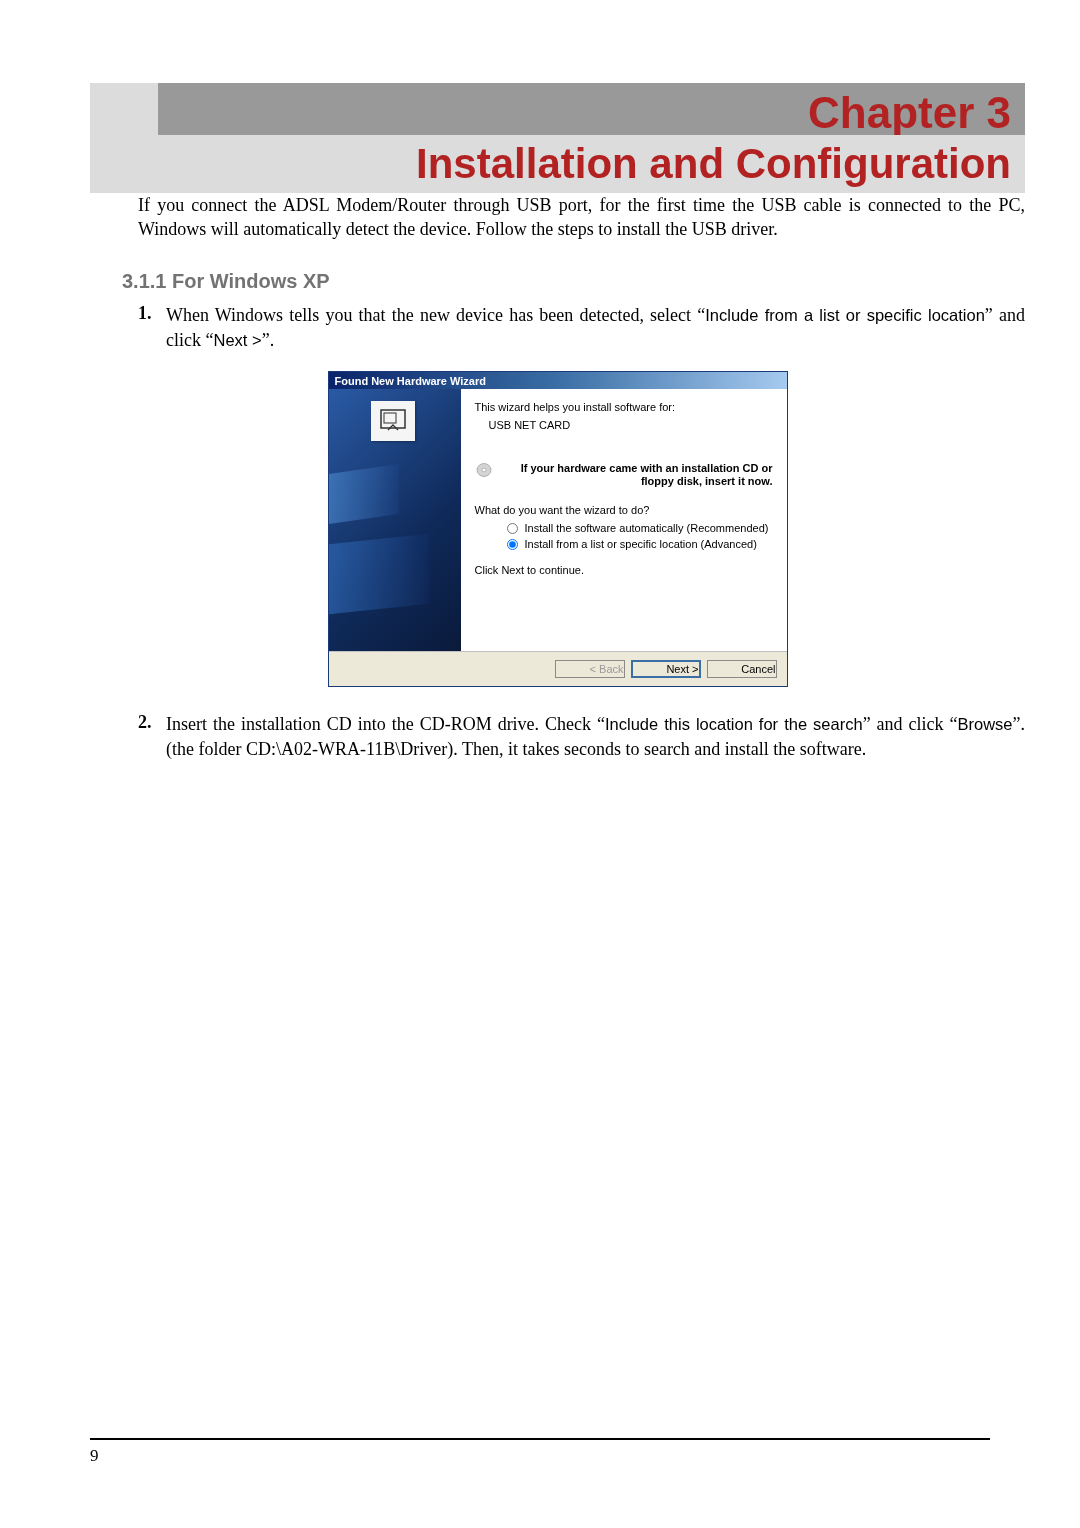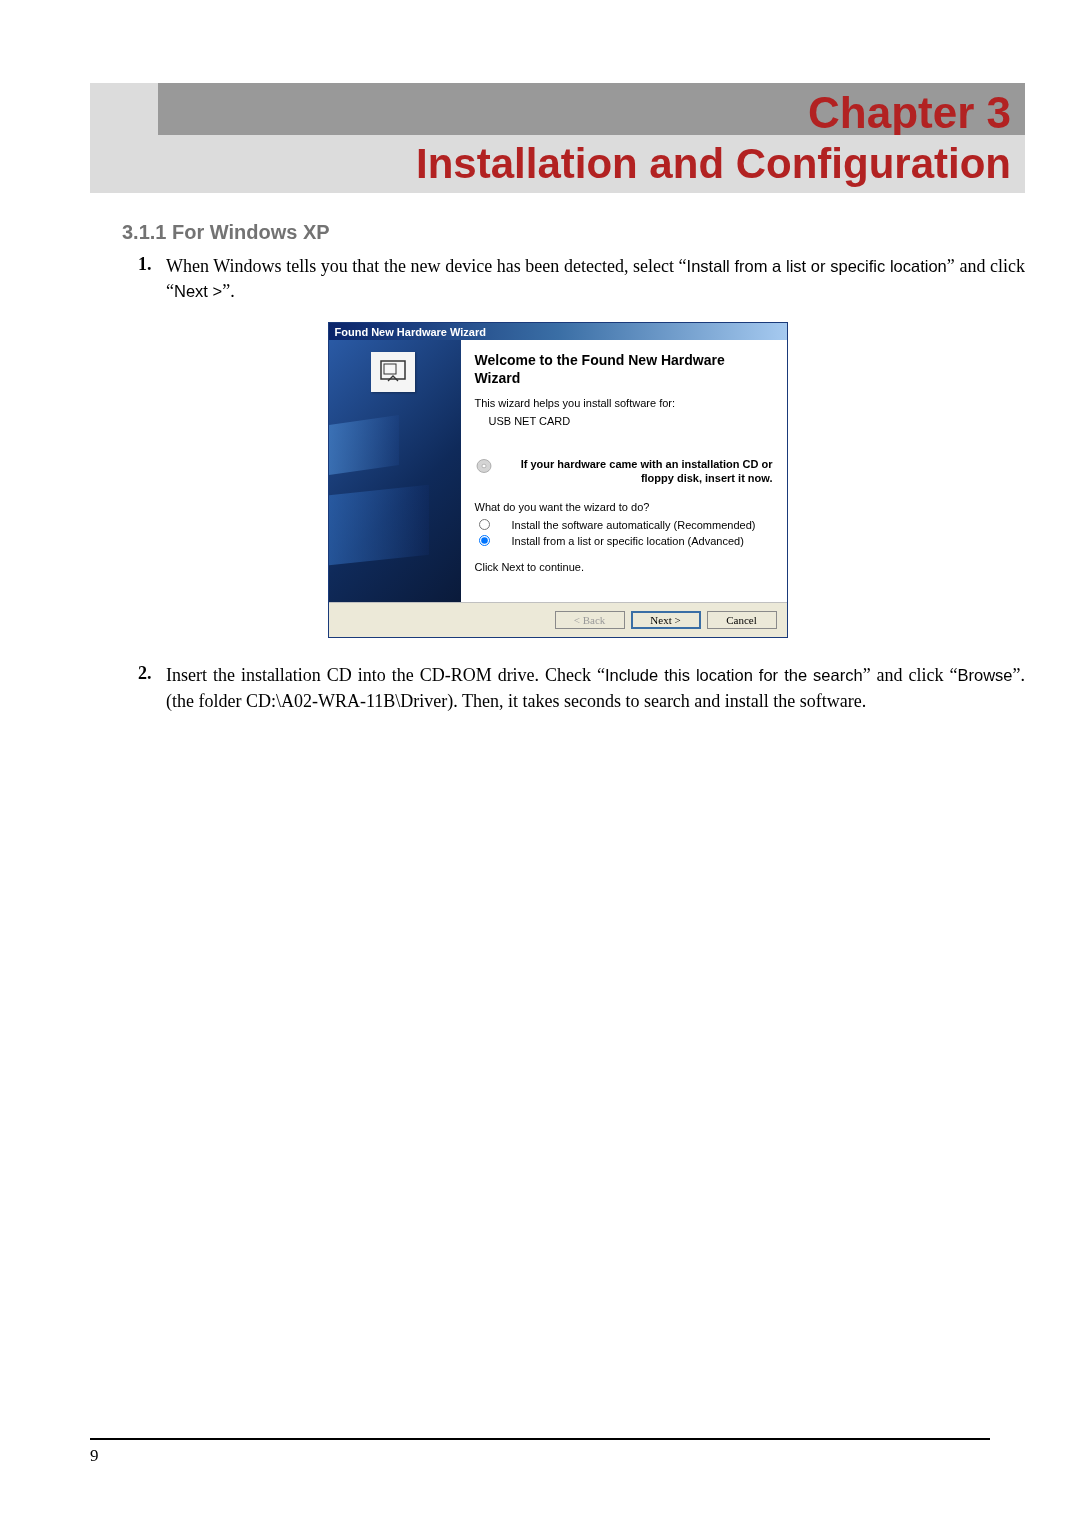--- a/index.html
+++ b/index.html
@@ -214,49 +214,49 @@
     }
     .wizard-note-text {
       font-weight: bold;
       font-size: 11px;
       line-height: 1.2;
       text-align: right;
     }
     .wizard-radio-row {
       display: flex;
       align-items: center;
-      gap: 22px;
-      margin-left: 4px;
+      gap: 7px;
+      margin-left: 32px;
       margin-bottom: 4px;
       font-size: 11px;
     }
     .wizard-radio {
       width: 11px;
       height: 11px;
     }
     .wizard-click {
       font-size: 11px;
       margin-top: 14px;
     }
     .wizard-footer {
       border-top: 1px solid #c0c0c0;
       padding: 8px 10px;
       display: flex;
       justify-content: flex-end;
       gap: 6px;
       background: #ece9d8;
     }
     .wizard-btn {
-      font-family: Liberation Serif, serif;
+      font-family: Liberation Sans, sans-serif;
       font-size: 11px;
       border: 1px solid #8a8a8a;
       background: #ece9d8;
       padding: 2px 0;
       width: 70px;
-      text-align: center;
+      text-align: right;
     }
     .wizard-btn.default {
       border: 2px solid #3a6ea5;
       padding: 1px 0;
     }
     .wizard-btn.disabled {
       color: #9a9a9a;
     }
     .page-footer {
       position: absolute;
@@ -284,49 +284,49 @@
       <div class="chapter-label">Chapter 3</div>
     </div>
     <div class="chapter-row2">
       <div class="spacer-left"></div>
       <div class="title-cell">
         <span class="chapter-title">Installation and Configuration</span>
       </div>
     </div>
   </div>
 
+  <p class="body-text">If you connect the ADSL Modem/Router through USB port, for the first time the USB cable is connected to the PC, Windows will automatically detect the device. Follow the steps to install the USB driver.</p>
 
   <h3 class="section-h3">3.1.1 For Windows XP</h3>
 
   <div class="numlist">
     <div class="numlist-item">
       <div class="numlist-num">1.</div>
       <div class="numlist-text">
-        <span>When Windows tells you that the new device has been detected, select “</span><span class="sans">Install from a list or specific location</span><span>” and click “</span><span class="sans">Next &gt;</span><span>”.</span>
+        <span>When Windows tells you that the new device has been detected, select “</span><span class="sans">Include from a list or specific location</span><span>” and click “</span><span class="sans">Next &gt;</span><span>”.</span>
       </div>
     </div>
   </div>
 
   <div class="wizard-container">
     <div class="wizard">
       <div class="wizard-titlebar">Found New Hardware Wizard</div>
       <div class="wizard-body">
         <div class="wizard-side">
           <div class="wizard-side-icon">
             <svg viewBox="0 0 30 30">
                 <rect x="3" y="4" width="24" height="18" fill="none" stroke="#333" stroke-width="1.5"></rect>
                 <rect x="6" y="7" width="12" height="10" fill="none" stroke="#333" stroke-width="1"></rect>
                 <path d="M10 24 l5 -5 5 5" stroke="#333" stroke-width="1.3" fill="none"></path>
               </svg>
           </div>
           <div class="wizard-side-decor1"></div>
           <div class="wizard-side-decor2"></div>
         </div>
         <div class="wizard-main">
-          <div class="wizard-h1">Welcome to the Found New Hardware Wizard</div>
           <div class="wizard-p">This wizard helps you install software for:</div>
           <div class="wizard-device">USB NET CARD</div>
           <div class="wizard-note">
             <div class="wizard-note-icon">
               <svg viewBox="0 0 18 16">
                   <ellipse cx="9" cy="8" rx="7" ry="6.5" fill="#d4d4d4" stroke="#888" stroke-width="0.6"></ellipse>
                   <ellipse cx="9" cy="8" rx="2" ry="1.8" fill="#fff" stroke="#888" stroke-width="0.5"></ellipse>
                 </svg>
             </div>
             <div class="wizard-note-text">If your hardware came with an installation CD or floppy disk, insert it now.</div>

